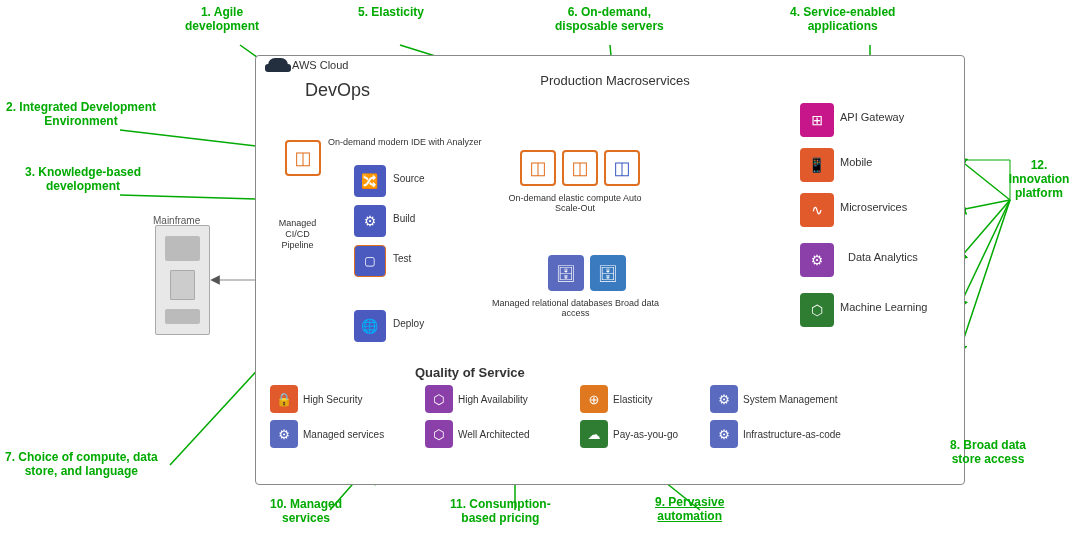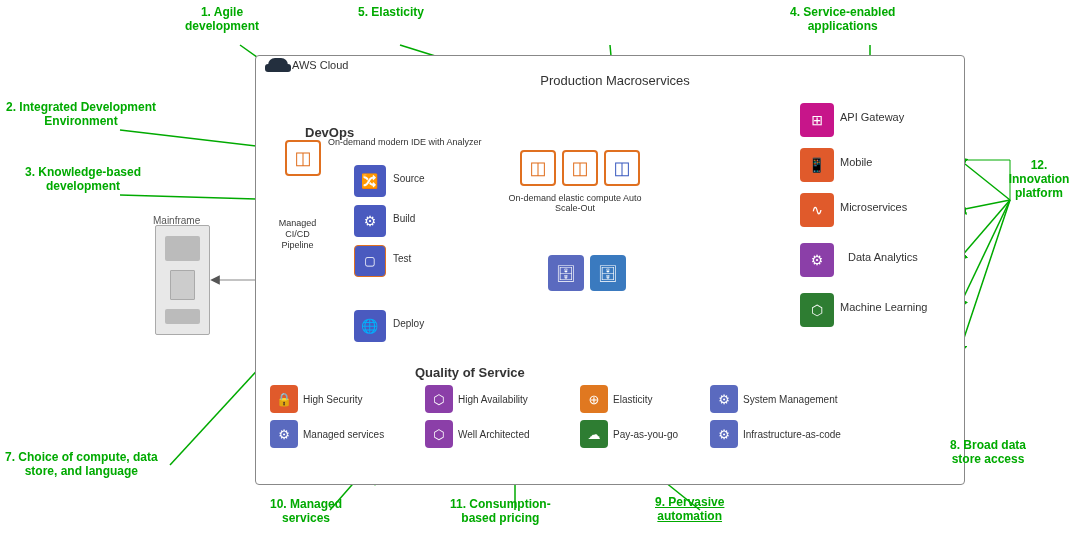--- a/index.html
+++ b/index.html
@@ -39,24 +39,23 @@
       display: flex;
       align-items: center;
       gap: 4px;
     }
 
     
     .devops-label {
       position: absolute;
       top: 80px;
       left: 305px;
-      font-size: 13px;
-      font-weight: bold;
+      font-size: 18px;
+      font-weight: normal;
       color: #333;
-      margin-top: 45px;
     }
 
     
     .cicd-label {
       position: absolute;
       top: 218px;
       left: 270px;
       font-size: 9px;
       color: #333;
       text-align: center;
@@ -217,20 +216,22 @@
   <div style="position:absolute;top:318px;left:393px;font-size:10px;color:#333;">Deploy</div>
 
   <div style="position:absolute;top:150px;left:520px;width:36px;height:36px;border:2.5px solid #e07020;border-radius:4px;background:#fff;display:flex;align-items:center;justify-content:center;font-size:18px;color:#e07020;">◫</div>
   <div style="position:absolute;top:150px;left:562px;width:36px;height:36px;border:2.5px solid #e07020;border-radius:4px;background:#fff;display:flex;align-items:center;justify-content:center;font-size:18px;color:#e07020;">◫</div>
   <div style="position:absolute;top:150px;left:604px;width:36px;height:36px;border:2.5px solid #e07020;border-radius:4px;background:#fff;display:flex;align-items:center;justify-content:center;font-size:18px;color:#3a5abf;">◫</div>
   <div style="position:absolute;top:193px;left:495px;font-size:9px;color:#333;text-align:center;width:160px;">On-demand elastic compute
 Auto Scale-Out</div>
 
   <div style="position:absolute;top:255px;left:548px;width:36px;height:36px;border-radius:4px;background:#5a6abf;display:flex;align-items:center;justify-content:center;font-size:16px;color:#fff;">🗄</div>
   <div style="position:absolute;top:255px;left:590px;width:36px;height:36px;border-radius:4px;background:#3a7abf;display:flex;align-items:center;justify-content:center;font-size:16px;color:#fff;">🗄</div>
+  <div style="position:absolute;top:298px;left:488px;font-size:9px;color:#333;text-align:center;width:175px;">Managed relational databases
+Broad data access</div>
 
   <div style="position:absolute;top:103px;left:800px;width:34px;height:34px;border-radius:4px;background:#c7158a;display:flex;align-items:center;justify-content:center;font-size:14px;color:#fff;">⊞</div>
   <div style="position:absolute;top:111px;left:840px;font-size:11px;color:#333;">API Gateway</div>
 
   <div style="position:absolute;top:148px;left:800px;width:34px;height:34px;border-radius:4px;background:#e05a2b;display:flex;align-items:center;justify-content:center;font-size:14px;color:#fff;">📱</div>
   <div style="position:absolute;top:156px;left:840px;font-size:11px;color:#333;">Mobile</div>
 
   <div style="position:absolute;top:193px;left:800px;width:34px;height:34px;border-radius:4px;background:#e05a2b;display:flex;align-items:center;justify-content:center;font-size:14px;color:#fff;">∿</div>
   <div style="position:absolute;top:201px;left:840px;font-size:11px;color:#333;">Microservices</div>
 
@@ -283,20 +284,21 @@
   </div>
 
   <div style="position:absolute;top:5px;left:185px;color:#00aa00;font-size:12px;font-weight:bold;text-align:center;">1. Agile<br>development</div>
 
   <div style="position:absolute;top:100px;left:6px;color:#00aa00;font-size:12px;font-weight:bold;text-align:center;">2. Integrated Development<br>Environment</div>
 
   <div style="position:absolute;top:165px;left:25px;color:#00aa00;font-size:12px;font-weight:bold;text-align:center;">3. Knowledge-based<br>development</div>
 
   <div style="position:absolute;top:5px;left:358px;color:#00aa00;font-size:12px;font-weight:bold;text-align:left;">5. Elasticity</div>
 
+  <div style="position:absolute;top:5px;left:555px;color:#00aa00;font-size:12px;font-weight:bold;text-align:center;">6. On-demand,<br>disposable servers</div>
 
   <div style="position:absolute;top:5px;left:790px;color:#00aa00;font-size:12px;font-weight:bold;text-align:center;">4. Service-enabled<br>applications</div>
 
   <div style="position:absolute;top:450px;left:5px;color:#00aa00;font-size:12px;font-weight:bold;text-align:center;">7. Choice of compute, data<br>store, and language</div>
 
   <div style="position:absolute;top:438px;left:950px;color:#00aa00;font-size:12px;font-weight:bold;text-align:center;">8. Broad data<br>store access</div>
 
   <div style="position:absolute;top:495px;left:655px;color:#00aa00;font-size:12px;font-weight:bold;text-align:center;text-decoration:underline;">9. Pervasive<br>automation</div>
 
   <div style="position:absolute;top:497px;left:270px;color:#00aa00;font-size:12px;font-weight:bold;text-align:center;">10. Managed<br>services</div>

